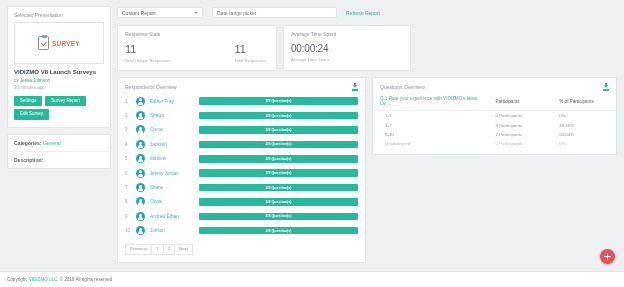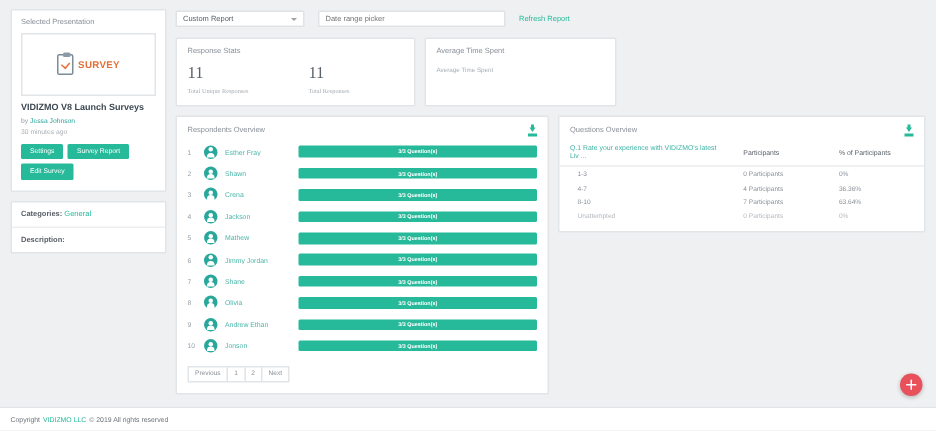--- a/index.html
+++ b/index.html
@@ -222,22 +222,21 @@
   }
   .stat-card.wide { width: 160px; flex: 0 0 160px; }
   .stat-card.narrow { width: 128px; flex: 0 0 128px; }
   .stat-title {
     font-size: 5px;
     color: #8a9199;
     margin-bottom: 7px;
   }
   .stat-group {
     display: flex;
-    gap: 40px;
-    font-family: Liberation Serif, serif;
+    gap: 64px;
   }
   .stat-num {
     font-size: 11px;
     color: #5a6169;
     line-height: 1;
     font-weight: normal;
   }
   .stat-num.time {
     font-size: 10px;
     letter-spacing: -0.2px;
@@ -508,20 +507,21 @@
             </div>
             <div>
               <div class="stat-num">11</div>
               <div class="stat-sub">Total Responses</div>
             </div>
           </div>
         </div>
         <div class="stat-card narrow">
           <div class="stat-title">Average Time Spent</div>
           <div>
+            <div class="stat-num time">00:00:24</div>
             <div class="stat-sub">Average Time Spent</div>
           </div>
         </div>
       </div>
 
       <div class="panels">
 
         <div class="panel respondents">
           <div class="panel-head">
             <span class="panel-title">Respondents Overview</span>

